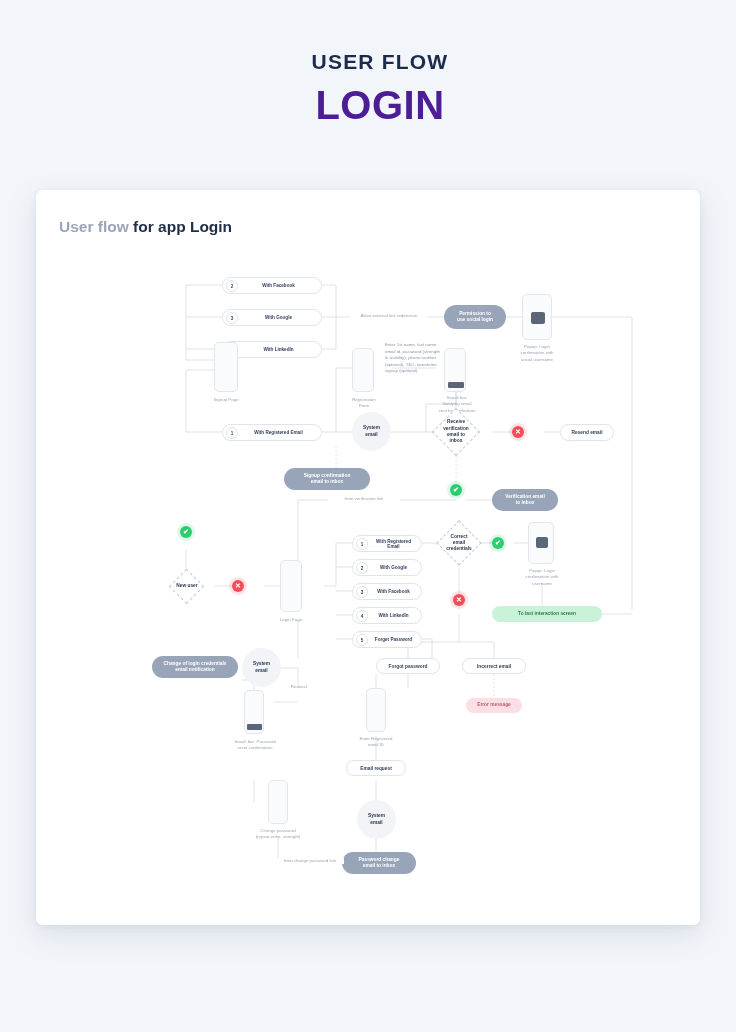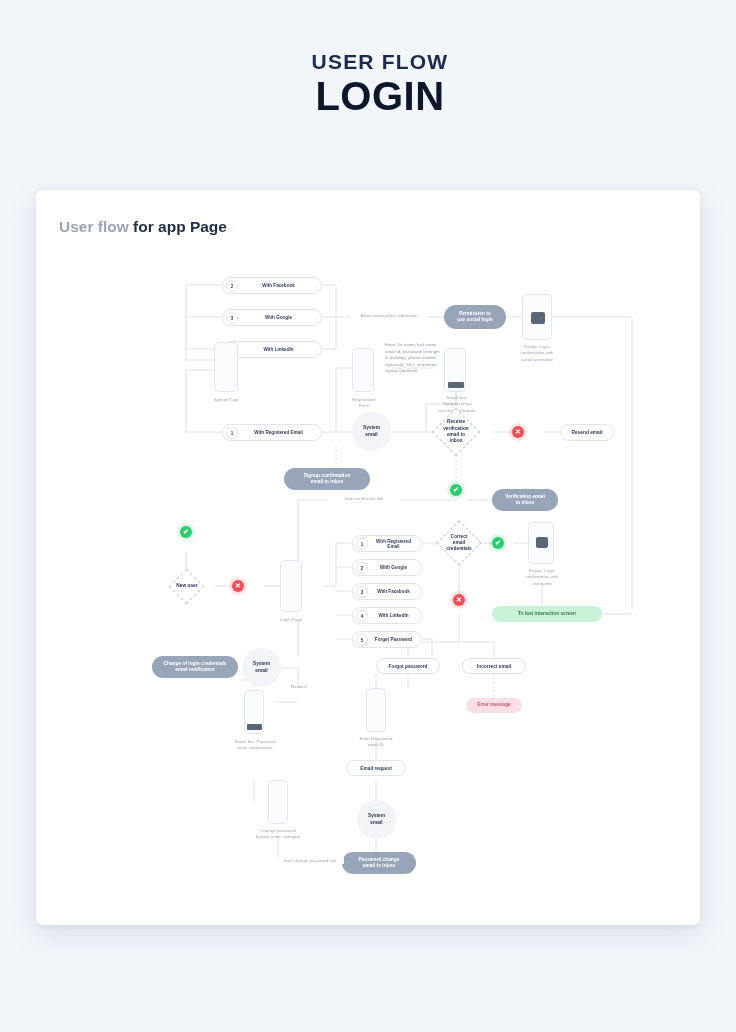--- a/index.html
+++ b/index.html
@@ -12,21 +12,21 @@
   .page { position: relative; width: 736px; height: 1032px; padding-left: 24px; }
 
   
   .hdr { text-align: center; padding-top: 50px; }
   .hdr-kicker {
     font-size: 21px; font-weight: bold; letter-spacing: 1.2px;
     color: #1c2a4e;
   }
   .hdr-title {
     font-size: 40px; font-weight: bold; letter-spacing: 0.5px;
-    color: #0f172a; 
+    color: #4c1d95; margin-top: 9px;
   }
 
   
   .card {
     position: absolute; left: 36px; top: 190px;
     width: 664px; height: 735px;
     background: #ffffff; border-radius: 7px;
     box-shadow: 0 10px 28px rgba(120,135,160,.18), 0 2px 6px rgba(120,135,160,.10);
   }
   .card-title {
@@ -131,21 +131,21 @@
 <div class="page">
 
   <div class="hdr">
     <div class="hdr-kicker">USER FLOW</div>
     <div class="hdr-title">LOGIN</div>
   </div>
 
   <div class="card">
     <div class="card-title">
       <span class="muted">User flow</span>
-      <span>for app Page</span>
+      <span>for app Login</span>
     </div>
 
     <div class="canvas">
 
       <svg width="664" height="735">
         <g stroke="#d6dbe3" stroke-width="0.8" fill="none">
 
           <path d="M178 170 L150 170 L150 95 L186 95"></path>
           <path d="M150 127 L186 127"></path>
           <path d="M150 159 L186 159"></path>

